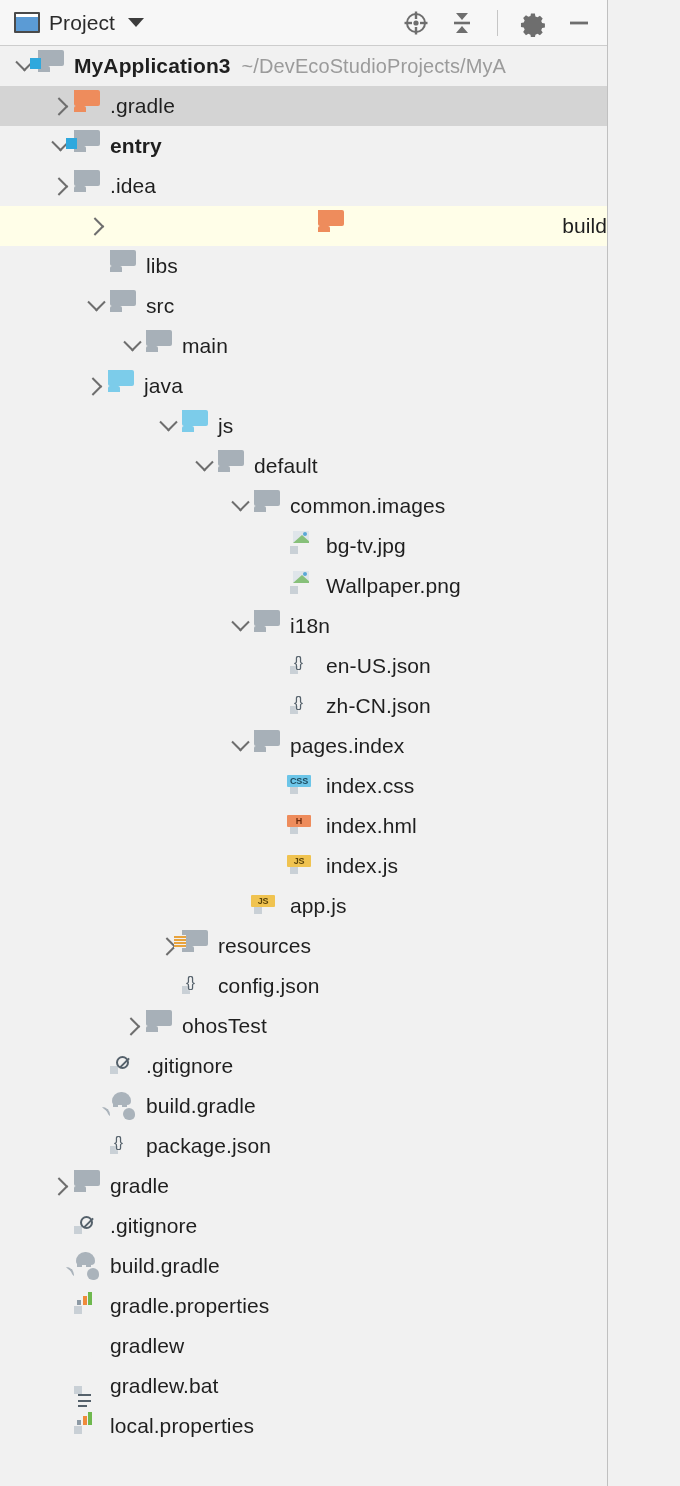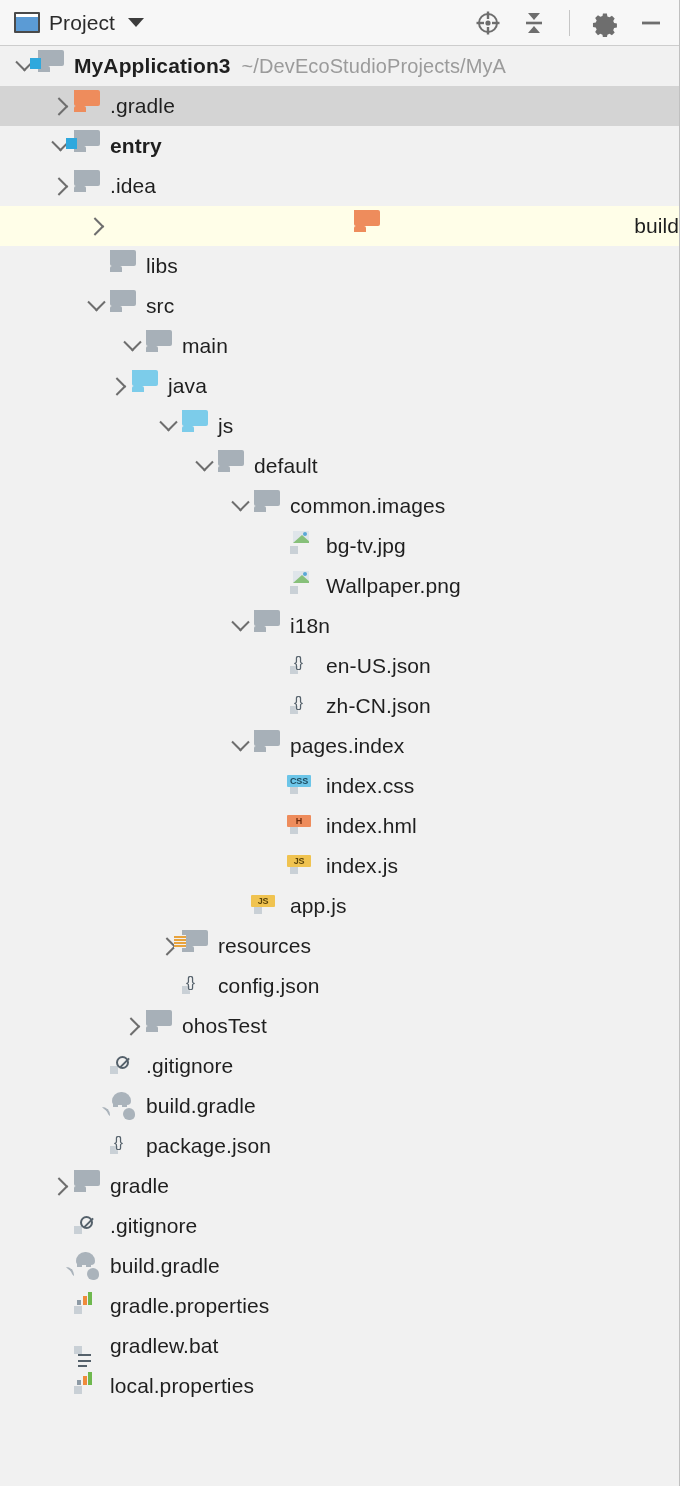--- a/index.html
+++ b/index.html
@@ -8,21 +8,21 @@
   html, body {
     width: 680px;
     height: 1486px;
     overflow: hidden;
     background: #f1f1f1;
     font-family: "Liberation Sans", "DejaVu Sans", sans-serif;
   }
 
   #app {
     position: relative;
-    width: 680px;
+    width: 608px;
     height: 1486px;
     background: #f1f1f1;
     display: flex;
     flex-direction: column;
     border-right: 1px solid #c0c0c0;
   }
 
   
   .toolbar {
     height: 46px;
@@ -478,21 +478,21 @@
       </div>
       <div class="row" style="padding-left: 118px;">
         <span class="arrow-slot">
           <span class="chev down"></span>
         </span>
         <span class="icon-slot">
           <span style="position: relative; display: inline-block;"><span class="folder gray"><span class="tab"></span><span class="body"></span></span></span>
         </span>
         <span class="label">main</span>
       </div>
-      <div class="row" style="padding-left: 104px;">
+      <div class="row" style="padding-left: 80px;">
         <span class="arrow-slot">
           <span class="chev right"></span>
         </span>
         <span class="icon-slot">
           <span style="position: relative; display: inline-block;"><span class="folder cyan"><span class="tab"></span><span class="body"></span></span></span>
         </span>
         <span class="label">java</span>
       </div>
       <div class="row" style="padding-left: 154px;">
         <span class="arrow-slot">
@@ -676,20 +676,27 @@
                 <i></i>
                 <i></i>
                 <i></i>
               </span></span></span>
         </span>
         <span class="label">gradle.properties</span>
       </div>
       <div class="row" style="padding-left: 46px;">
         <span class="arrow-slot"></span>
         <span class="icon-slot">
+          <span style="position: relative; display: inline-block;"><span class="shell"></span></span>
+        </span>
+        <span class="label">gradlew</span>
+      </div>
+      <div class="row" style="padding-left: 46px;">
+        <span class="arrow-slot"></span>
+        <span class="icon-slot">
           <span style="position: relative; display: inline-block;"><span class="doc"><span class="corner"></span><span class="glyph-lines">
                 <i></i>
                 <i></i>
                 <i></i>
               </span></span></span>
         </span>
         <span class="label">gradlew.bat</span>
       </div>
       <div class="row" style="padding-left: 46px;">
         <span class="arrow-slot"></span>

